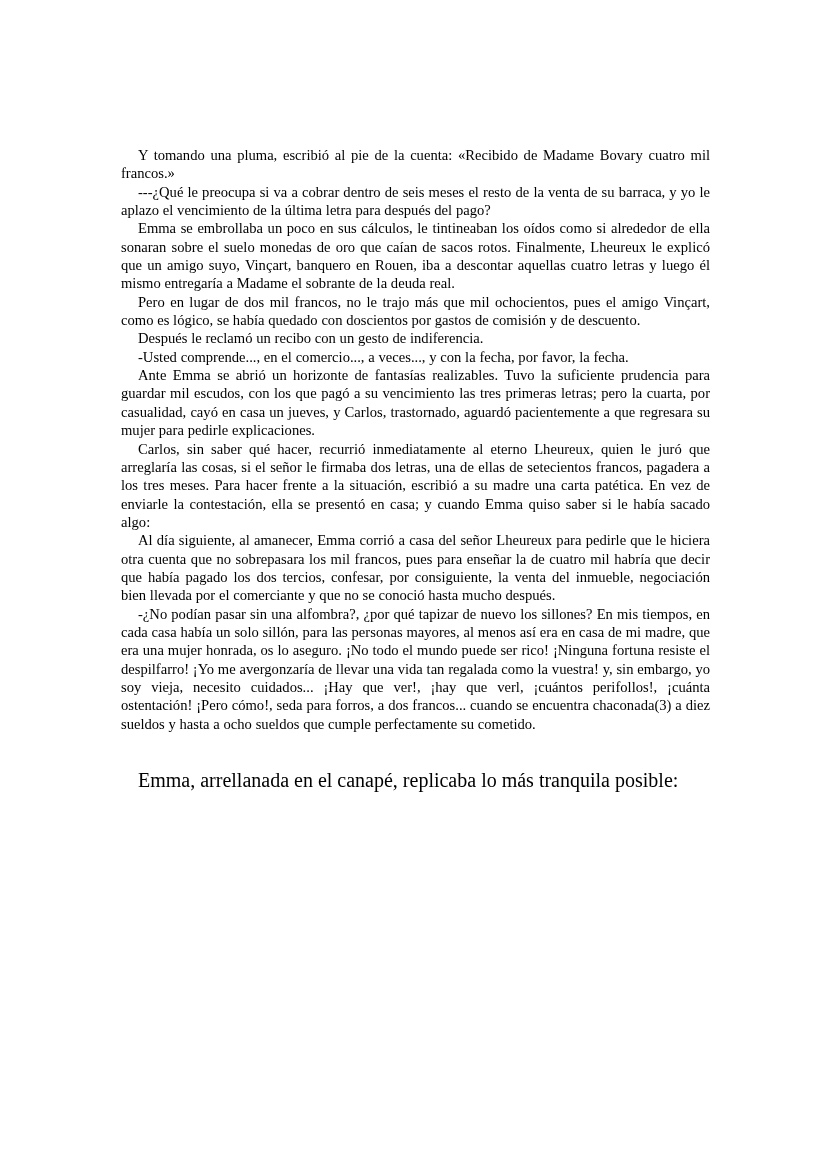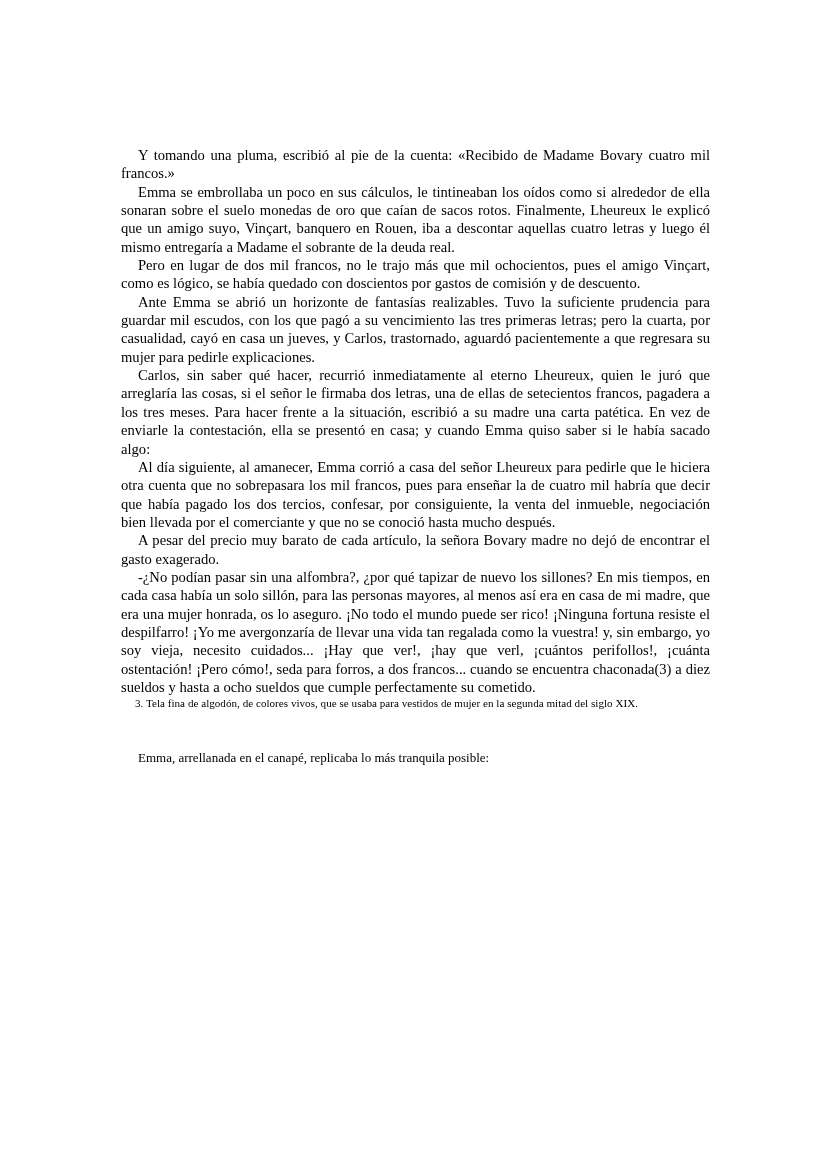--- a/index.html
+++ b/index.html
@@ -43,42 +43,41 @@
     line-height: 14.2px;
     text-align: justify;
     text-indent: 14px;
     word-spacing: 0.1px;
   }
   .footnote-block {
     margin-top: 0px;
   }
   p.closing-par {
     margin: 0;
-    font-size: 13px;
+    font-size: 20px;
     line-height: 18.35px;
     text-align: justify;
     text-indent: 17px;
     padding-top: 38px;
   }
 </style>
 </head>
 <body>
 
 <div class="page">
   <div class="text-column">
 
     <p class="body-par">Y tomando una pluma, escribió al pie de la cuenta: «Recibido de Madame Bovary cuatro mil francos.»</p>
+    <p class="body-par">---¿Qué le preocupa si va a cobrar dentro de seis meses el resto de la venta de su barraca, y yo le aplazo el vencimiento de la última letra para después del pago?</p>
     <p class="body-par">Emma se embrollaba un poco en sus cálculos, le tintineaban los oídos como si alrededor de ella sonaran sobre el suelo monedas de oro que caían de sacos rotos. Finalmente, Lheureux le explicó que un amigo suyo, Vinçart, banquero en Rouen, iba a descontar aquellas cuatro letras y luego él mismo entregaría a Madame el sobrante de la deuda real.</p>
     <p class="body-par">Pero en lugar de dos mil francos, no le trajo más que mil ochocientos, pues el amigo Vinçart, como es lógico, se había quedado con doscientos por gastos de comisión y de descuento.</p>
+    <p class="body-par">Después le reclamó un recibo con un gesto de indiferencia.</p>
+    <p class="body-par">-Usted comprende..., en el comercio..., a veces..., y con la fecha, por favor, la fecha.</p>
     <p class="body-par">Ante Emma se abrió un horizonte de fantasías realizables. Tuvo la suficiente prudencia para guardar mil escudos, con los que pagó a su vencimiento las tres primeras letras; pero la cuarta, por casualidad, cayó en casa un jueves, y Carlos, trastornado, aguardó pacientemente a que regresara su mujer para pedirle explicaciones.</p>
     <p class="body-par">Carlos, sin saber qué hacer, recurrió inmediatamente al eterno Lheureux, quien le juró que arreglaría las cosas, si el señor le firmaba dos letras, una de ellas de setecientos francos, pagadera a los tres meses. Para hacer frente a la situación, escribió a su madre una carta patética. En vez de enviarle la contestación, ella se presentó en casa; y cuando Emma quiso saber si le había sacado algo:</p>
     <p class="body-par">Al día siguiente, al amanecer, Emma corrió a casa del señor Lheureux para pedirle que le hiciera otra cuenta que no sobrepasara los mil francos, pues para enseñar la de cuatro mil habría que decir que había pagado los dos tercios, confesar, por consiguiente, la venta del inmueble, negociación bien llevada por el comerciante y que no se conoció hasta mucho después.</p>
-    <p class="body-par">A pesar del precio muy barato de cada artículo, la señora Bovary madre no dejó de encontrar el gasto exagerado.</p>
     <p class="body-par">-¿No podían pasar sin una alfombra?, ¿por qué tapizar de nuevo los sillones? En mis tiempos, en cada casa había un solo sillón, para las personas mayores, al menos así era en casa de mi madre, que era una mujer honrada, os lo aseguro. ¡No todo el mundo puede ser rico! ¡Ninguna fortuna resiste el despilfarro! ¡Yo me avergonzaría de llevar una vida tan regalada como la vuestra! y, sin embargo, yo soy vieja, necesito cuidados... ¡Hay que ver!, ¡hay que verl, ¡cuántos perifollos!, ¡cuánta ostentación! ¡Pero cómo!, seda para forros, a dos francos... cuando se encuentra chaconada(3) a diez sueldos y hasta a ocho sueldos que cumple perfectamente su cometido.</p>
 
-    <div class="footnote-block">
-      <p class="footnote">3. Tela fina de algodón, de colores vivos, que se usaba para vestidos de mujer en la segunda mitad del siglo XIX.</p>
-    </div>
 
     <p class="closing-par">Emma, arrellanada en el canapé, replicaba lo más tranquila posible:</p>
 
   </div>
 </div>
 
 </body></html>

